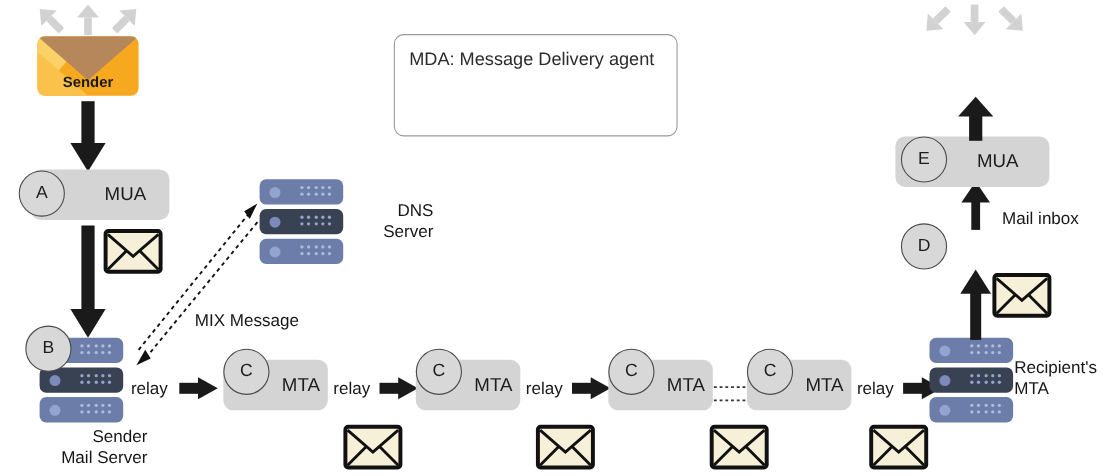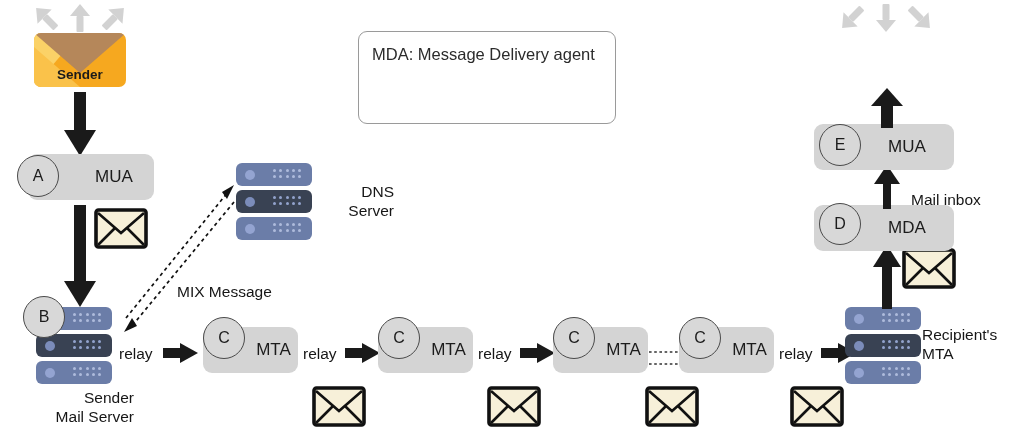--- a/index.html
+++ b/index.html
@@ -488,23 +488,20 @@
     </svg>
   </div>
   <div class="abs mail" style="left:902px; top:248px;">
     <svg width="54" height="41" viewBox="0 0 54 41">
       <rect x="2" y="2" width="50" height="37" rx="2.5" fill="#f7f0d9" stroke="#111111" stroke-width="3.6"></rect>
       <path d="M 4,5 L 27,25 L 50,5" fill="none" stroke="#111111" stroke-width="2.6"></path>
       <path d="M 4,37 L 21,20 M 50,37 L 33,20" fill="none" stroke="#111111" stroke-width="2.6"></path>
     </svg>
   </div>
 
-  <div class="abs stage" style="left:814px; top:205px; width:140px;">
-    <span class="stage-text">MDA</span>
-  </div>
   <div class="abs badge" style="left:819px; top:203px;">D</div>
 
   <div class="abs" style="left:872px; top:165px;">
     <svg width="30" height="44" viewBox="0 0 30 44">
       <rect x="11" y="16" width="8" height="28" fill="#1a1a1a"></rect>
       <path d="M 15,0 L 28,19 L 2,19 Z" fill="#1a1a1a"></path>
     </svg>
   </div>
   <div class="abs relay-label" style="left:911px; top:179px;margin-top:12px;">Mail inbox</div>
 

